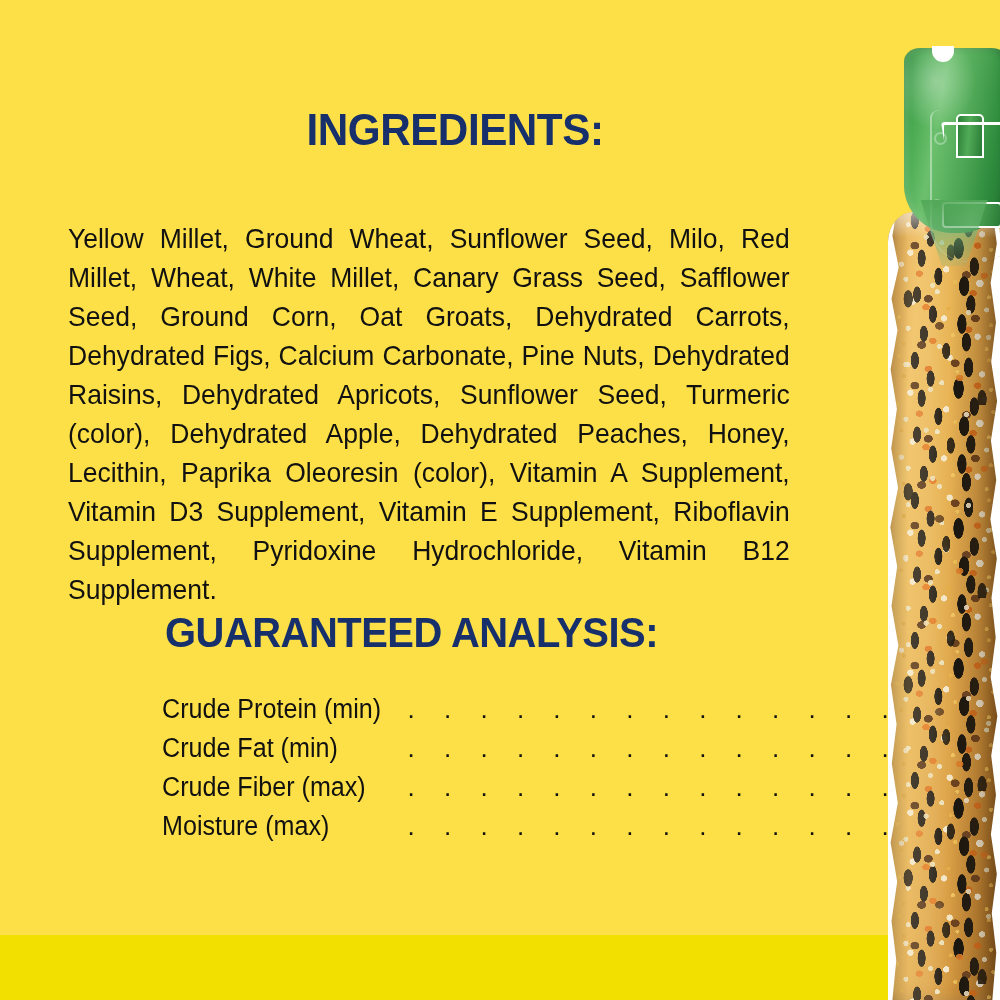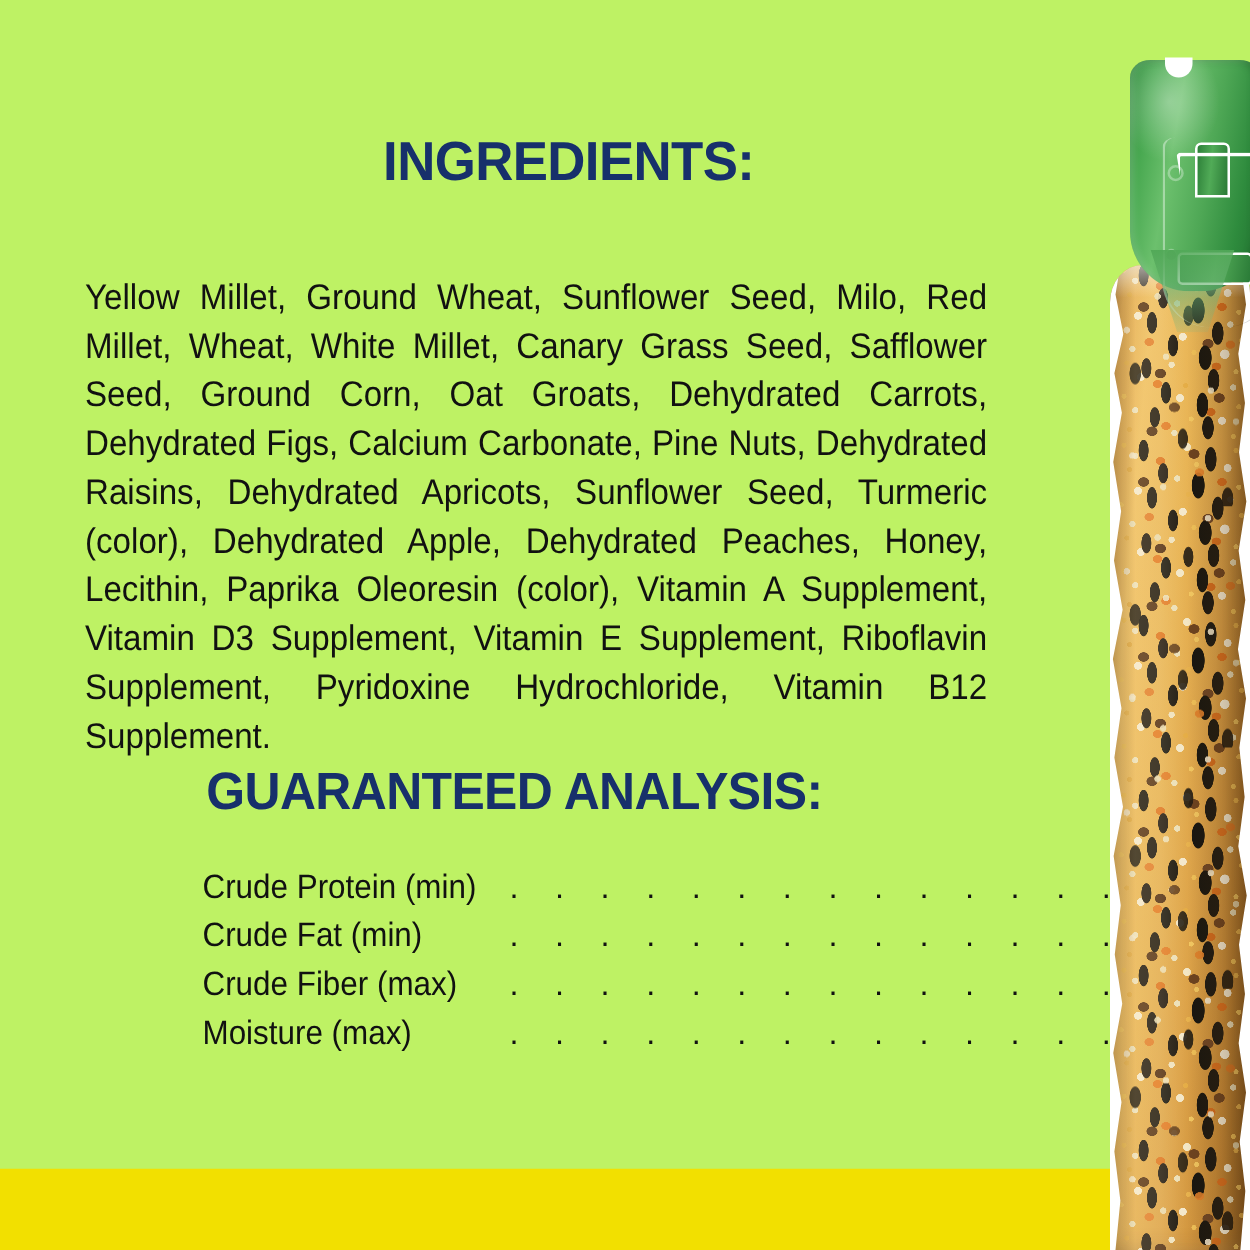--- a/index.html
+++ b/index.html
@@ -11,21 +11,21 @@
     height: 1000px;
     background: #ffffff;
     font-family: "Liberation Sans", sans-serif;
     overflow: hidden;
   }
 
   #page {
     position: relative;
     width: 1000px;
     height: 1000px;
-    background: #bef264;
+    background: #fde047;
     overflow: hidden;
   }
 
   
   .footer-band {
     position: absolute;
     left: 0;
     top: 935px;
     width: 1000px;
     height: 65px;

